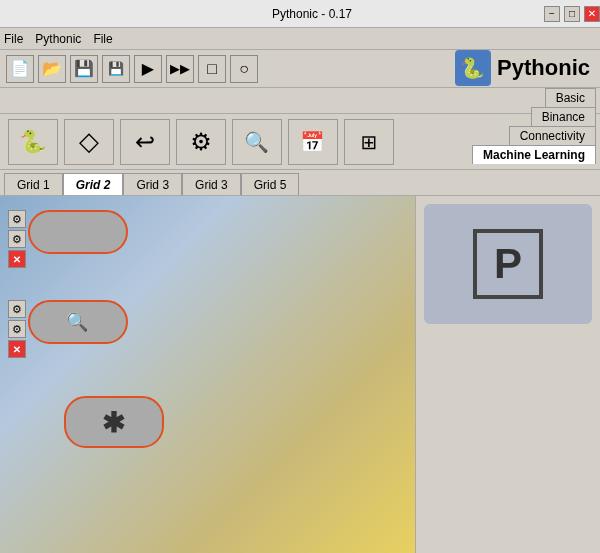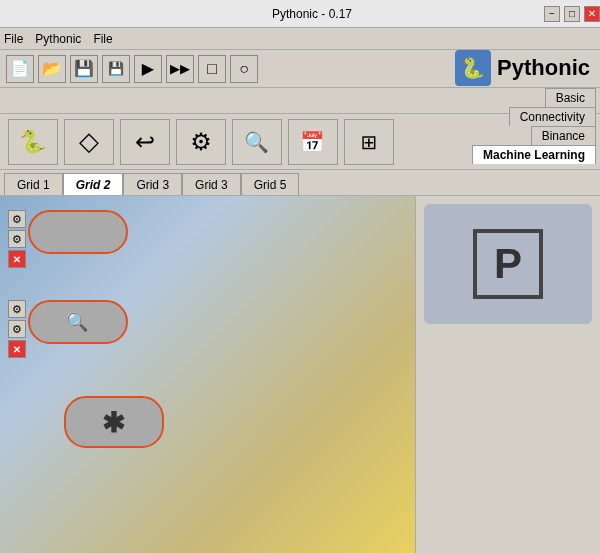--- a/index.html
+++ b/index.html
@@ -254,22 +254,22 @@
   <div class="tb-btn">○</div>
 
   <div id="logo-area">
     <div class="logo-snake">🐍</div>
     <div class="logo-text">Pythonic</div>
   </div>
 </div>
 
 <div id="tabs-row">
   <div class="main-tab">Basic</div>
+  <div class="main-tab">Binance</div>
   <div class="main-tab">Connectivity</div>
-  <div class="main-tab">Binance</div>
   <div class="main-tab active">Machine Learning</div>
 </div>
 
 <div id="icon-toolbar">
   <div class="icon-btn">🐍</div>
   <div class="icon-btn" style="font-size:26px;">◇</div>
   <div class="icon-btn" style="font-size:24px;">↩</div>
   <div class="icon-btn" style="font-size:24px;">⚙</div>
   <div class="icon-btn" style="font-size:20px;">🔍</div>
   <div class="icon-btn" style="font-size:20px;">📅</div>

